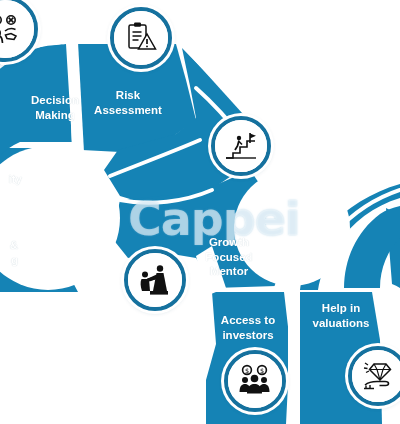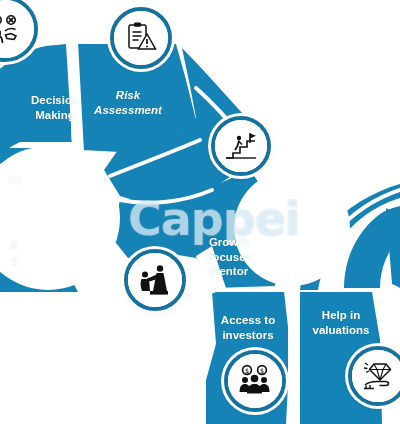--- a/index.html
+++ b/index.html
@@ -274,32 +274,32 @@
     </g>
   </svg>
 
   <div class="watermark">Cappei</div>
 
   <div class="seg-label" style="left:-18px; top:172px; width:40px; text-align:right;">ity</div>
 
   <div class="seg-label" style="left:12px; top:93px; width:86px;">Decision
 Making</div>
 
-  <div class="seg-label" style="left:82px; top:88px; width:92px;font-style:italic;">Risk
+  <div class="seg-label" style="left:82px; top:88px; width:92px;">Risk
 Assessment</div>
 
 
   <div class="seg-label" style="left:186px; top:235px; width:86px;">Growth
 Focused
 Mentor</div>
 
   <div class="seg-label" style="left:204px; top:313px; width:88px;">Access to
 investors</div>
 
-  <div class="seg-label" style="left:298px; top:301px; width:86px;margin-top:7px;">Help in
+  <div class="seg-label" style="left:298px; top:301px; width:86px;">Help in
 valuations</div>
 
   <div class="seg-label" style="left:-22px; top:238px; width:40px; text-align:right;">&amp;
 g</div>
 
   <div class="badge" style="left:-28px; top:-4px; width:66px; height:66px;">
     <span class="ring"></span>
     <span class="ring2"></span>
     <span class="glyph">
       <svg width="40" height="40" viewBox="0 0 40 40" fill="none" stroke="#111111" stroke-width="1.6">

